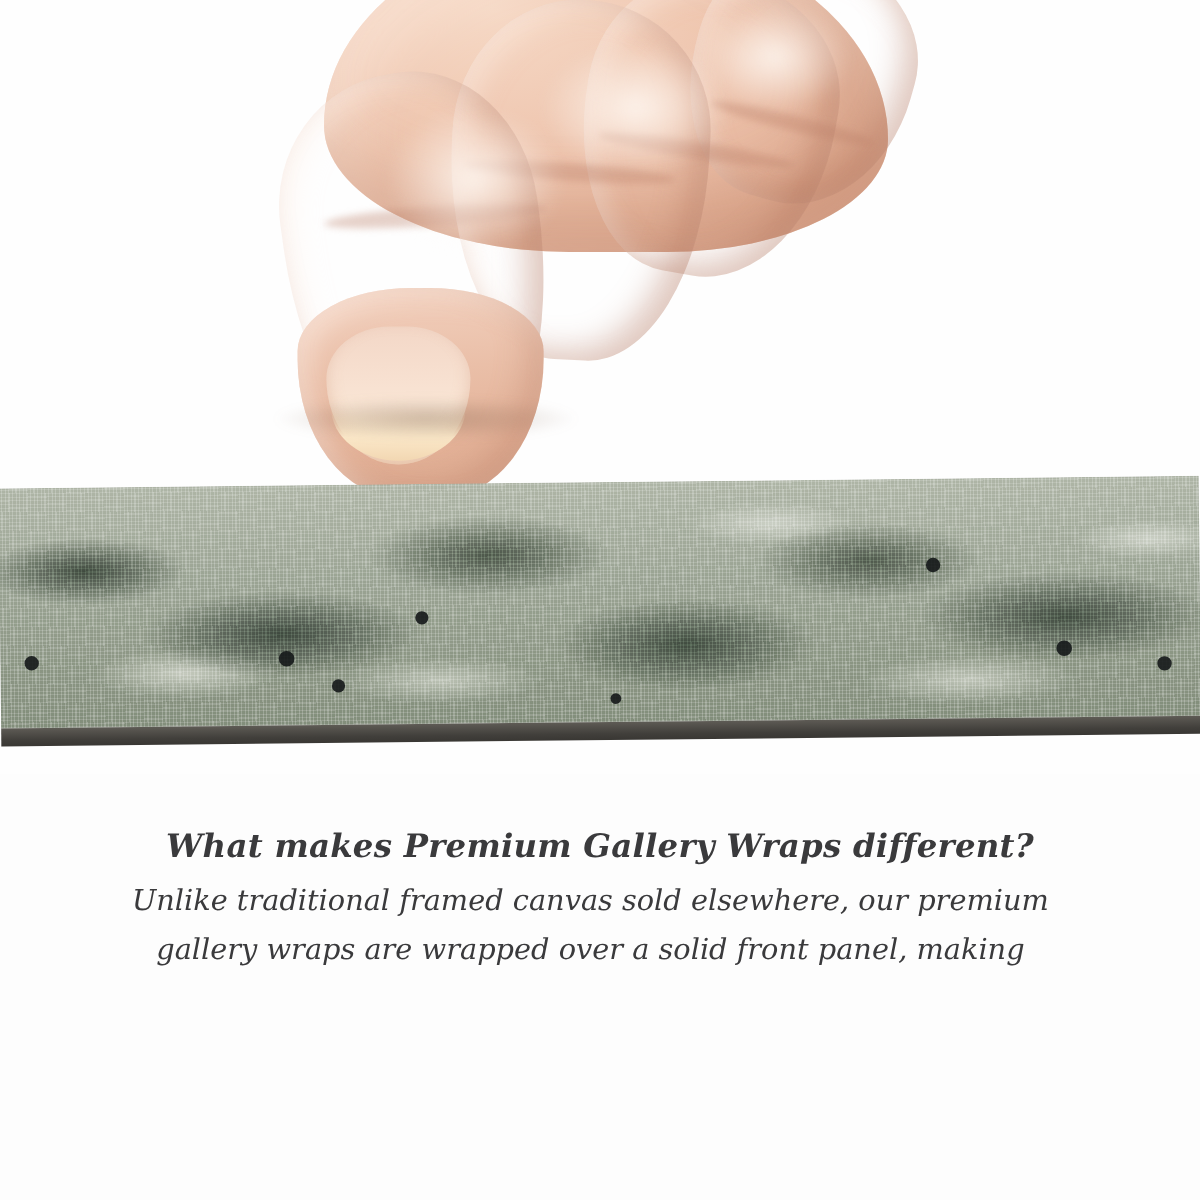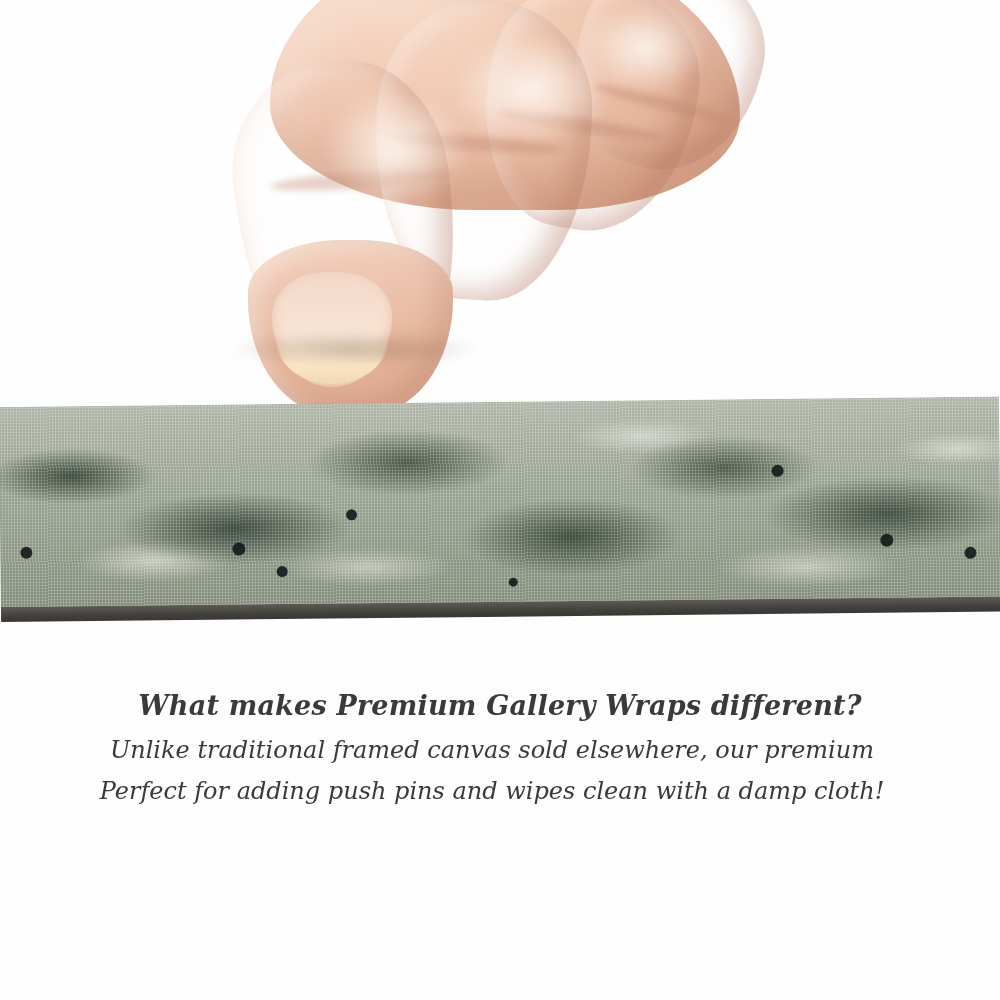--- a/index.html
+++ b/index.html
@@ -280,17 +280,17 @@
 
       <div class="canvas-bottom-edge"></div>
       <div class="canvas-bottom-shadow"></div>
     </div>
   </div>
 
   <div class="caption">
     <div class="caption-heading">What makes Premium Gallery Wraps different?</div>
     <div class="caption-body">
       <p>Unlike traditional framed canvas sold elsewhere, our premium</p>
-      <p>Perfect for adding push pins and wipes clean with a damp cloth!</p>
+      <p>gallery wraps are wrapped over a solid front panel, making</p>
     </div>
   </div>
 
 </div>
 
 </body></html>

